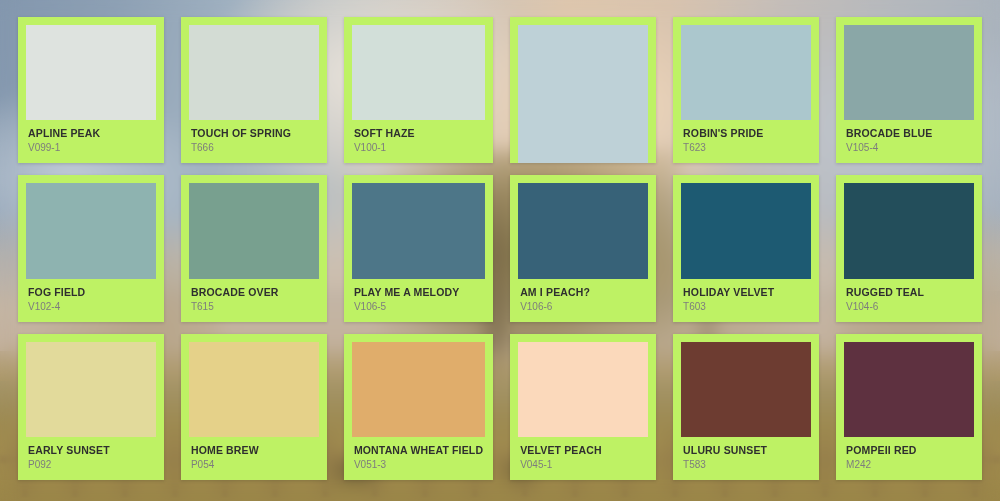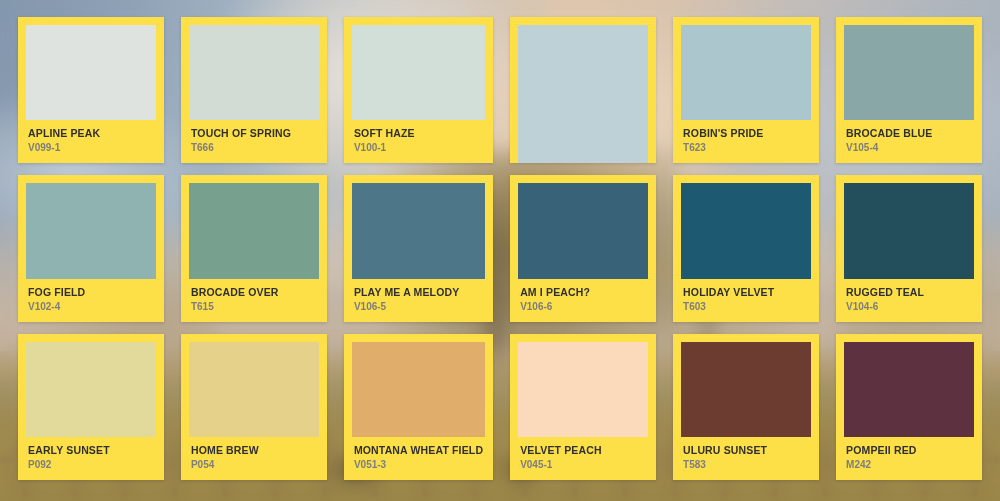--- a/index.html
+++ b/index.html
@@ -163,21 +163,21 @@
     grid-template-columns:repeat(6, 1fr);
     grid-template-rows:repeat(3, 1fr);
     column-gap:17px;
     row-gap:12px;
     width:100%;
     height:100%;
     padding:17px 18px 21px 18px;
   }
 
   .swatch-card {
-    background:#fde047;
+    background:#bef264;
     display:flex;
     flex-direction:column;
     padding:8px 8px 0 8px;
     box-shadow:0 1px 3px rgba(40,38,34,.2);
   }
 
   .swatch-chip {
     width:100%;
     flex:1 1 auto;
     min-height:0;
@@ -192,21 +192,21 @@
     font-size:10.5px;
     font-weight:bold;
     letter-spacing:.15px;
     color:#2f2f2f;
     line-height:1.15;
     white-space:nowrap;
   }
 
   .swatch-code {
     font-size:10px;
-    font-weight:bold;
+    font-weight:normal;
     color:#7d7d7d;
     line-height:1.3;
     margin-top:2px;
     white-space:nowrap;
   }
 </style>
 </head>
 <body>
 
 <div id="backdrop">

